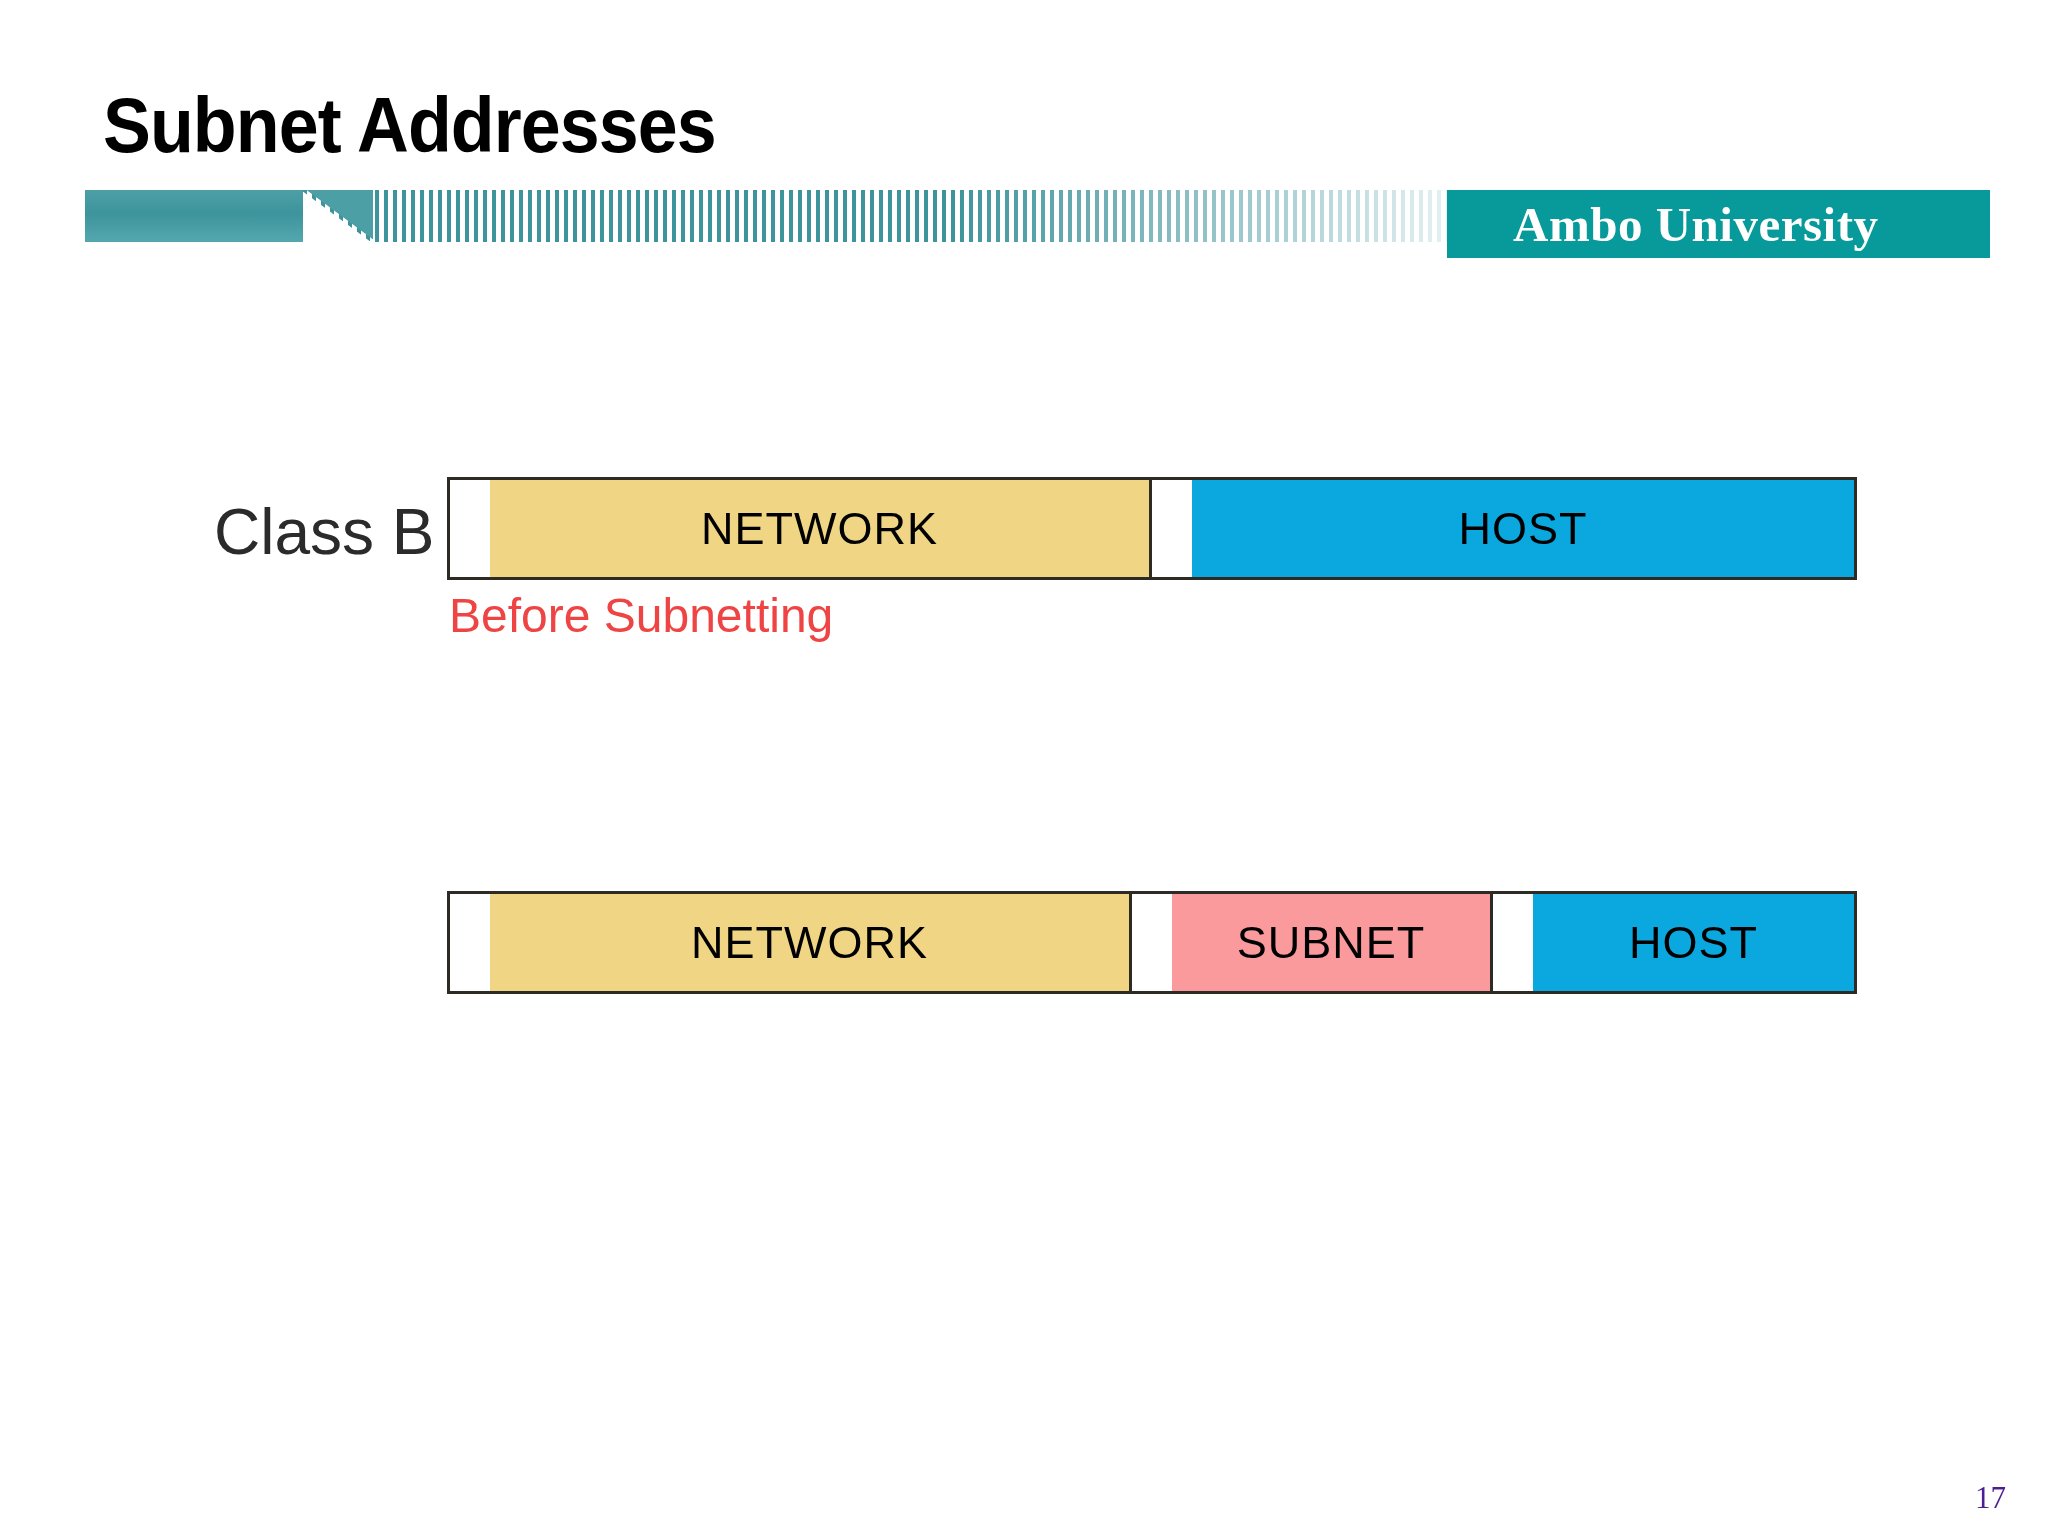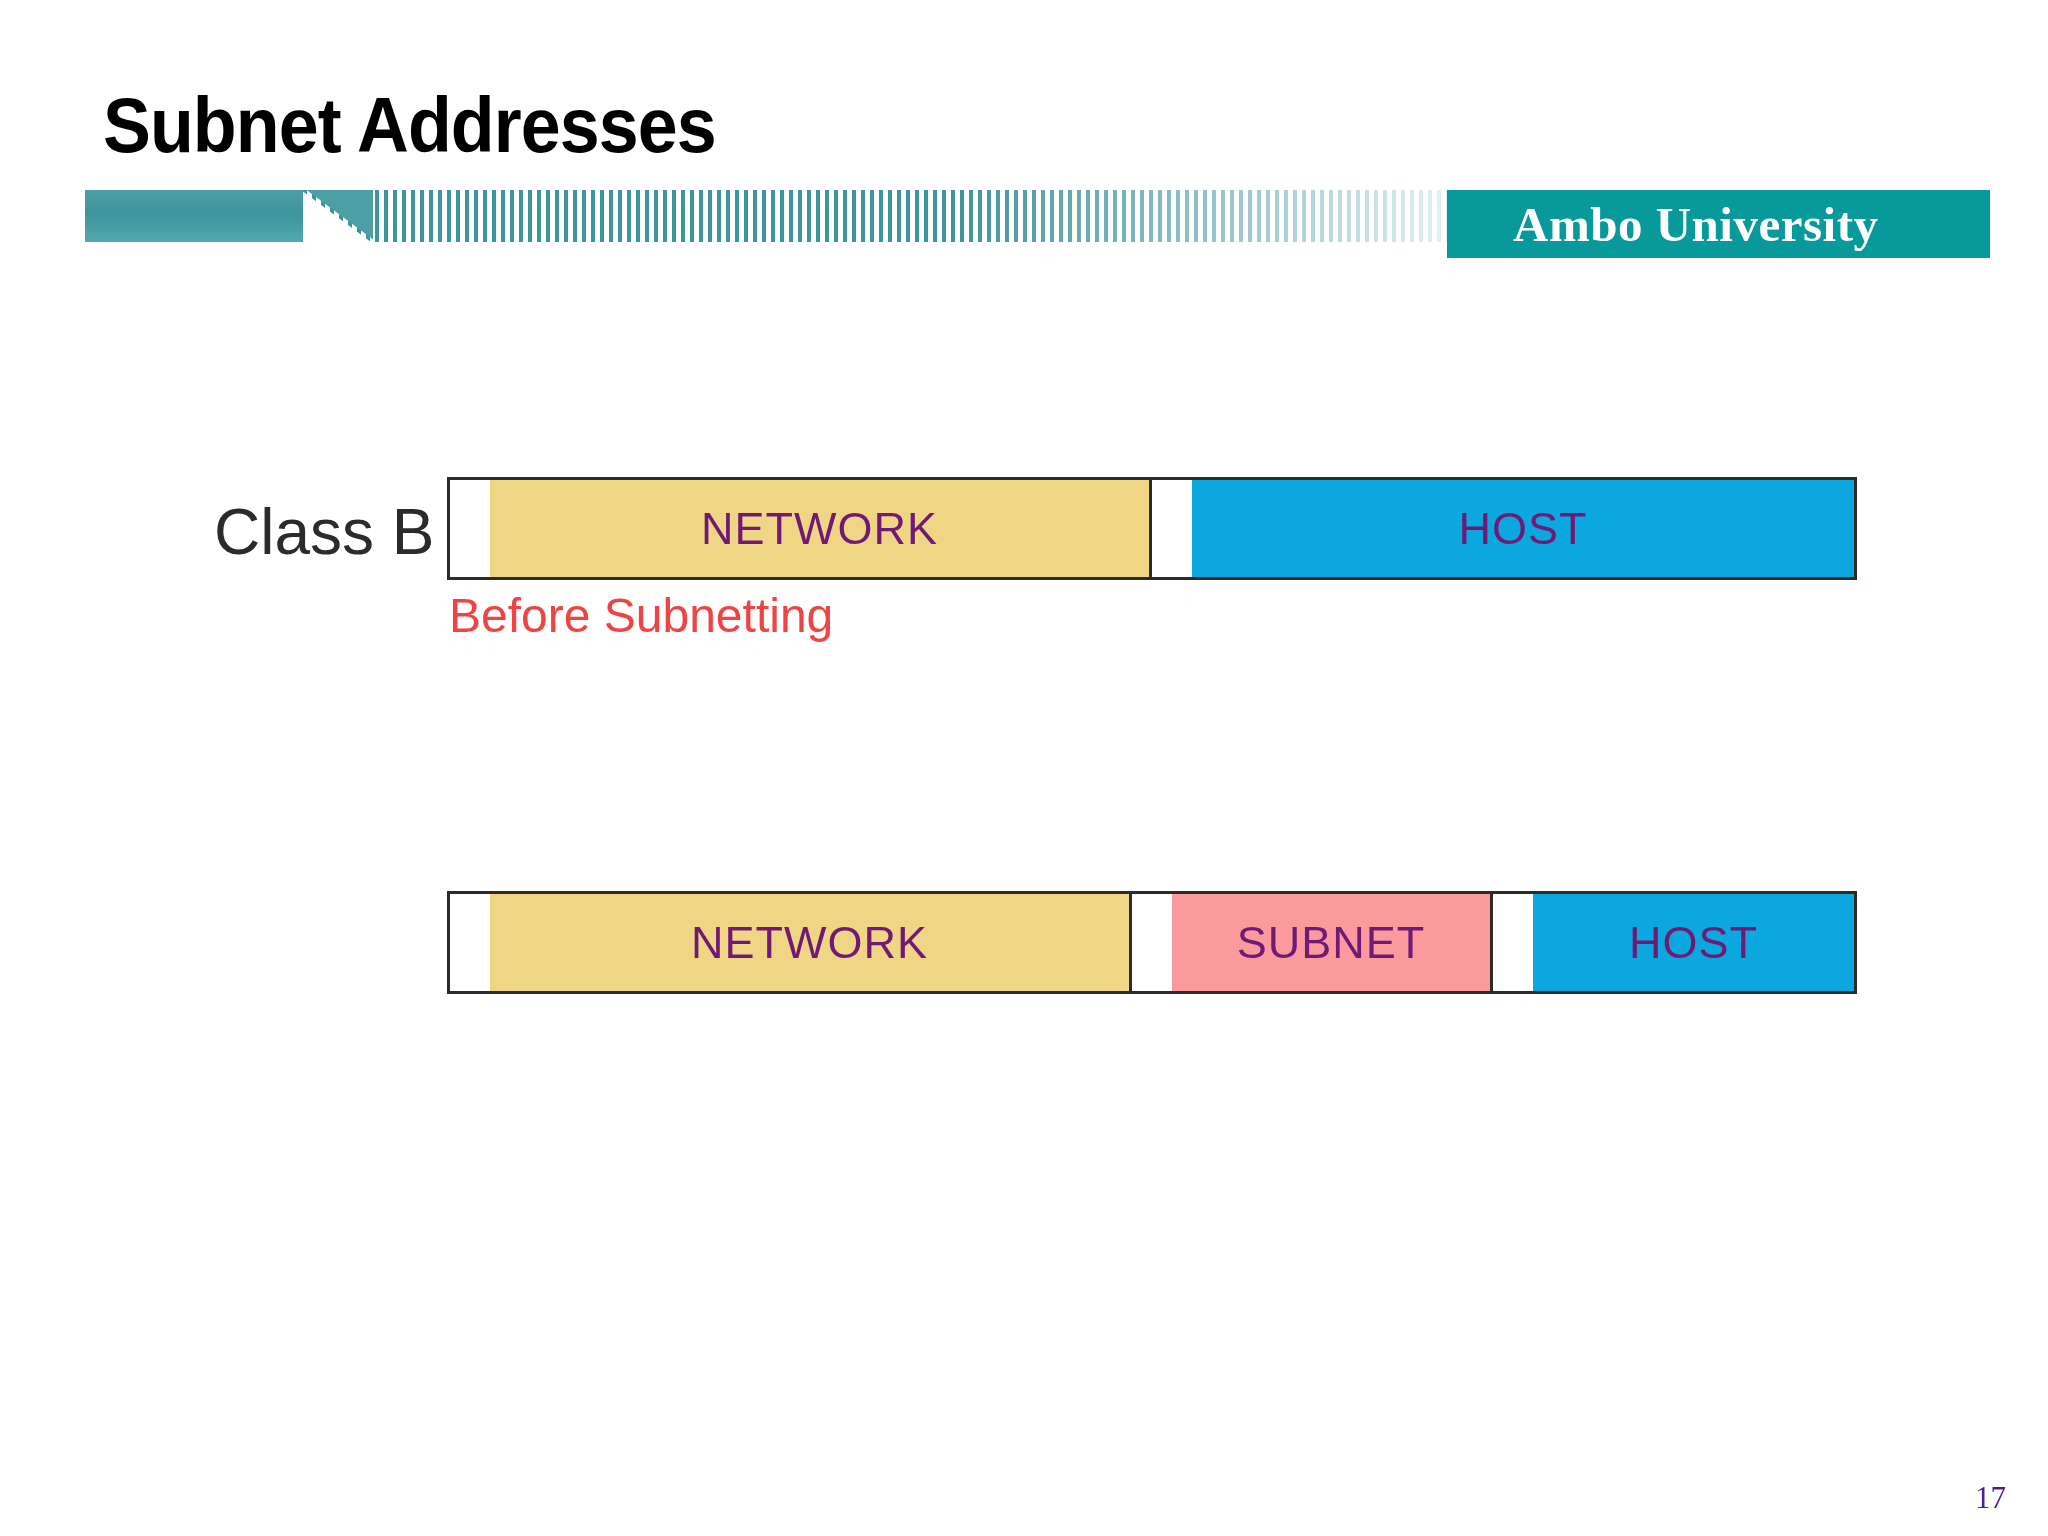--- a/index.html
+++ b/index.html
@@ -134,21 +134,21 @@
   .bar-row.row2 { top: 891px; width: 1410px; }
 
   .seg {
     box-sizing: border-box;
     display: flex;
     align-items: center;
     justify-content: center;
     height: 100%;
     font-family: "Liberation Sans", sans-serif;
     font-size: 45px;
-    color: #701a75;
+    color: #000000;
     letter-spacing: 1px;
     border-right: 3px solid #2e2a24;
     overflow: hidden;
     white-space: nowrap;
     margin-left: 40px;
   }
   .seg:last-child { border-right: none; }
 
   .seg-network { background: #f0d684; }
   .seg-host    { background: #0aa8de; }

